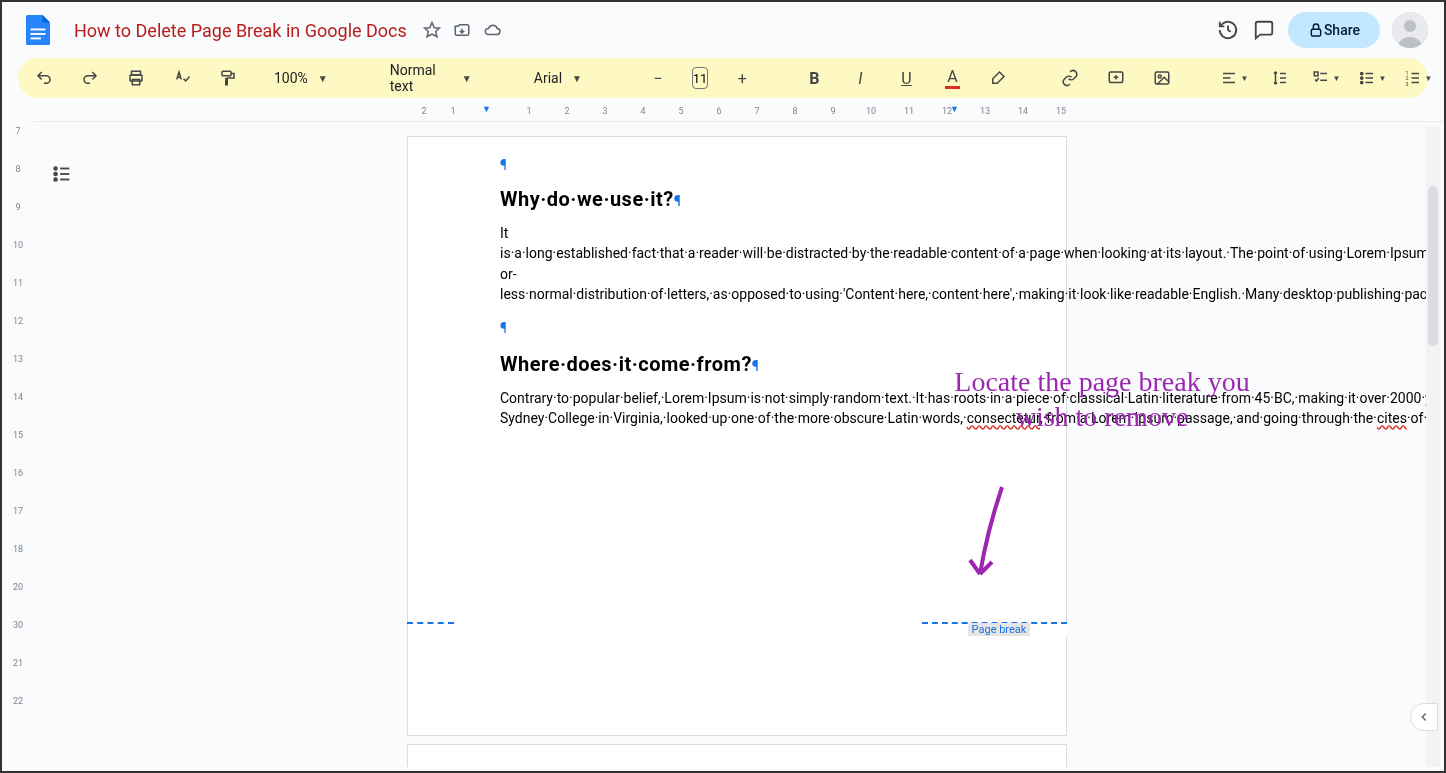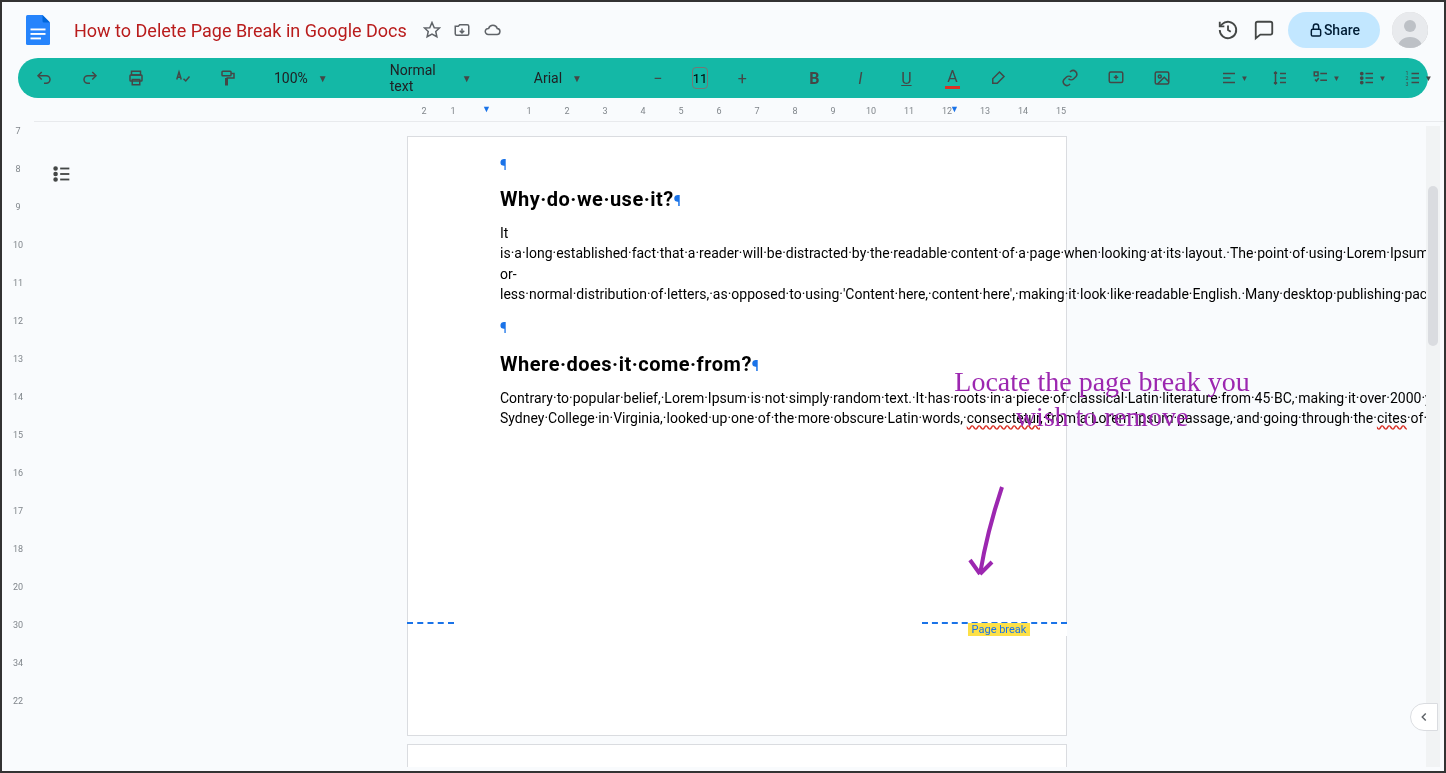--- a/index.html
+++ b/index.html
@@ -15,21 +15,21 @@
 .title-icons { display: flex; gap: 12px; align-items: center; }
 .title-icon { width: 18px; height: 18px; cursor: pointer; display: flex; align-items: center; justify-content: center; color: #5f6368; }
 .menubar { display: flex; gap: 2px; }
 .menu-item { padding: 4px 8px; font-size: 14px; color: #202124; cursor: pointer; border-radius: 4px; }
 .header-right { display: flex; align-items: center; gap: 12px; }
 .hdr-icon { width: 24px; height: 24px; display: flex; align-items: center; justify-content: center; color: #444746; cursor: pointer; }
 .share-btn { background: #c2e7ff; border-radius: 32px; padding: 10px 20px; display: flex; align-items: center; cursor: pointer; font-size: 14px; font-weight: 500; color: #001d35; }
 .avatar { width: 36px; height: 36px; border-radius: 50%; background: linear-gradient(135deg, #ddd 0%, #bbb 100%); overflow: hidden; display:flex; align-items:center; justify-content:center; }
 
 
-.toolbar { margin: 8px 16px; background: #14b8a6; border-radius: 24px; padding: 4px 12px; display: flex; align-items: center; gap: 18px; height: 40px; }
+.toolbar { margin: 8px 16px; background: #fef9c3; border-radius: 24px; padding: 4px 12px; display: flex; align-items: center; gap: 18px; height: 40px; }
 .tb-btn { min-width: 28px; height: 28px; display: flex; align-items: center; justify-content: center; cursor: pointer; border-radius: 4px; color: #444746; }
 .tb-sep { width: 1px; height: 20px; background: #c7c7c7; margin: 0 4px; }
 .tb-text { font-size: 14px; color: #202124; padding: 0 6px; }
 .tb-drop { display: flex; align-items: center; padding: 0 4px 0 8px; cursor: pointer; }
 .tb-drop .arrow { margin-left: 4px; font-size: 10px; color: #444746; }
 .font-size-box { border: 1px solid #747775; border-radius: 4px; width: 32px; height: 22px; display: flex; align-items: center; justify-content: center; font-size: 13px; margin: 0 2px; }
 .editing-btn { display: flex; align-items: center; gap: 8px; margin-left: auto; padding: 0 12px; }
 
 
 .ruler-h { height: 16px; background: #f9fbfd; position: relative; margin-left: 32px; border-bottom: 1px solid #e8eaed;}
@@ -47,21 +47,21 @@
 .page2 { width: 660px; background: white; margin: 0 auto 10px auto; border: 1px solid #dadce0; min-height: 30px; padding: 0; }
 
 .doc-content { font-family: Arial, sans-serif; color: #000; }
 .pilcrow { color: #1a73e8; font-size: 14px; }
 .h2 { font-size: 20px; font-weight: bold; margin: 14px 0 12px 0; letter-spacing: 0.5px; }
 .para { font-size: 14px; line-height: 1.45; margin-bottom: 6px; }
 .underlined { text-decoration: underline; text-decoration-color: #d93025; text-decoration-style: wavy; }
 
 
 .page-break-line { position: absolute; right: -1px; width: 145px; border-top: 2px dashed #1a73e8; display: flex; align-items: center; justify-content: center; font-size: 11px; color: #1a73e8; background: white; padding: 0 6px; top: 485px; }
-.page-break-line span { background: #fde047; padding: 0 4px; margin-top: -1px; margin-left: 9px; }
+.page-break-line span { background: #e5e5e5; padding: 0 4px; margin-top: -1px; margin-left: 9px; }
 .page-break-left { position: absolute; left: -1px; width: 47px; border-top: 2px dashed #1a73e8; top: 485px; }
 
 
 .annotation { position: absolute; font-family: 'Comic Sans MS', 'Segoe Print', cursive; color: #9c27b0; font-size: 28px; line-height: 1.25; font-weight: 500; z-index: 10; text-align: center; }
 .arrow-svg { position: absolute; z-index: 10; pointer-events: none; }
 
 .scrollbar-right { position: absolute; right: 4px; top: 124px; bottom: 4px; width: 14px; background: #f1f3f4; }
 .scroll-thumb { position: absolute; right: 2px; top: 60px; width: 10px; height: 160px; background: #dadce0; border-radius: 5px; }
 
 .side-panel-btn { position: absolute; right: 6px; bottom: 40px; width: 28px; height: 28px; background: white; border: 1px solid #dadce0; border-radius: 50% 0 0 50%; display: flex; align-items: center; justify-content: center; cursor: pointer; z-index: 20; }
@@ -341,21 +341,21 @@
   <div class="ruler-vtick"><span>11</span></div>
   <div class="ruler-vtick"><span>12</span></div>
   <div class="ruler-vtick"><span>13</span></div>
   <div class="ruler-vtick"><span>14</span></div>
   <div class="ruler-vtick"><span>15</span></div>
   <div class="ruler-vtick"><span>16</span></div>
   <div class="ruler-vtick"><span>17</span></div>
   <div class="ruler-vtick"><span>18</span></div>
   <div class="ruler-vtick"><span>20</span></div>
   <div class="ruler-vtick"><span>30</span></div>
-  <div class="ruler-vtick"><span>34</span></div>
+  <div class="ruler-vtick"><span>21</span></div>
   <div class="ruler-vtick"><span>22</span></div>
 </div>
 
 <div class="outline-btn">
   <svg width="22" height="22" viewBox="0 0 24 24" stroke="currentColor" stroke-width="2">
       <circle cx="5" cy="6" r="1.5" fill="currentColor"></circle>
       <circle cx="5" cy="12" r="1.5" fill="currentColor"></circle>
       <circle cx="5" cy="18" r="1.5" fill="currentColor"></circle>
       <line x1="10" y1="6" x2="20" y2="6"></line>
       <line x1="10" y1="12" x2="20" y2="12"></line>

